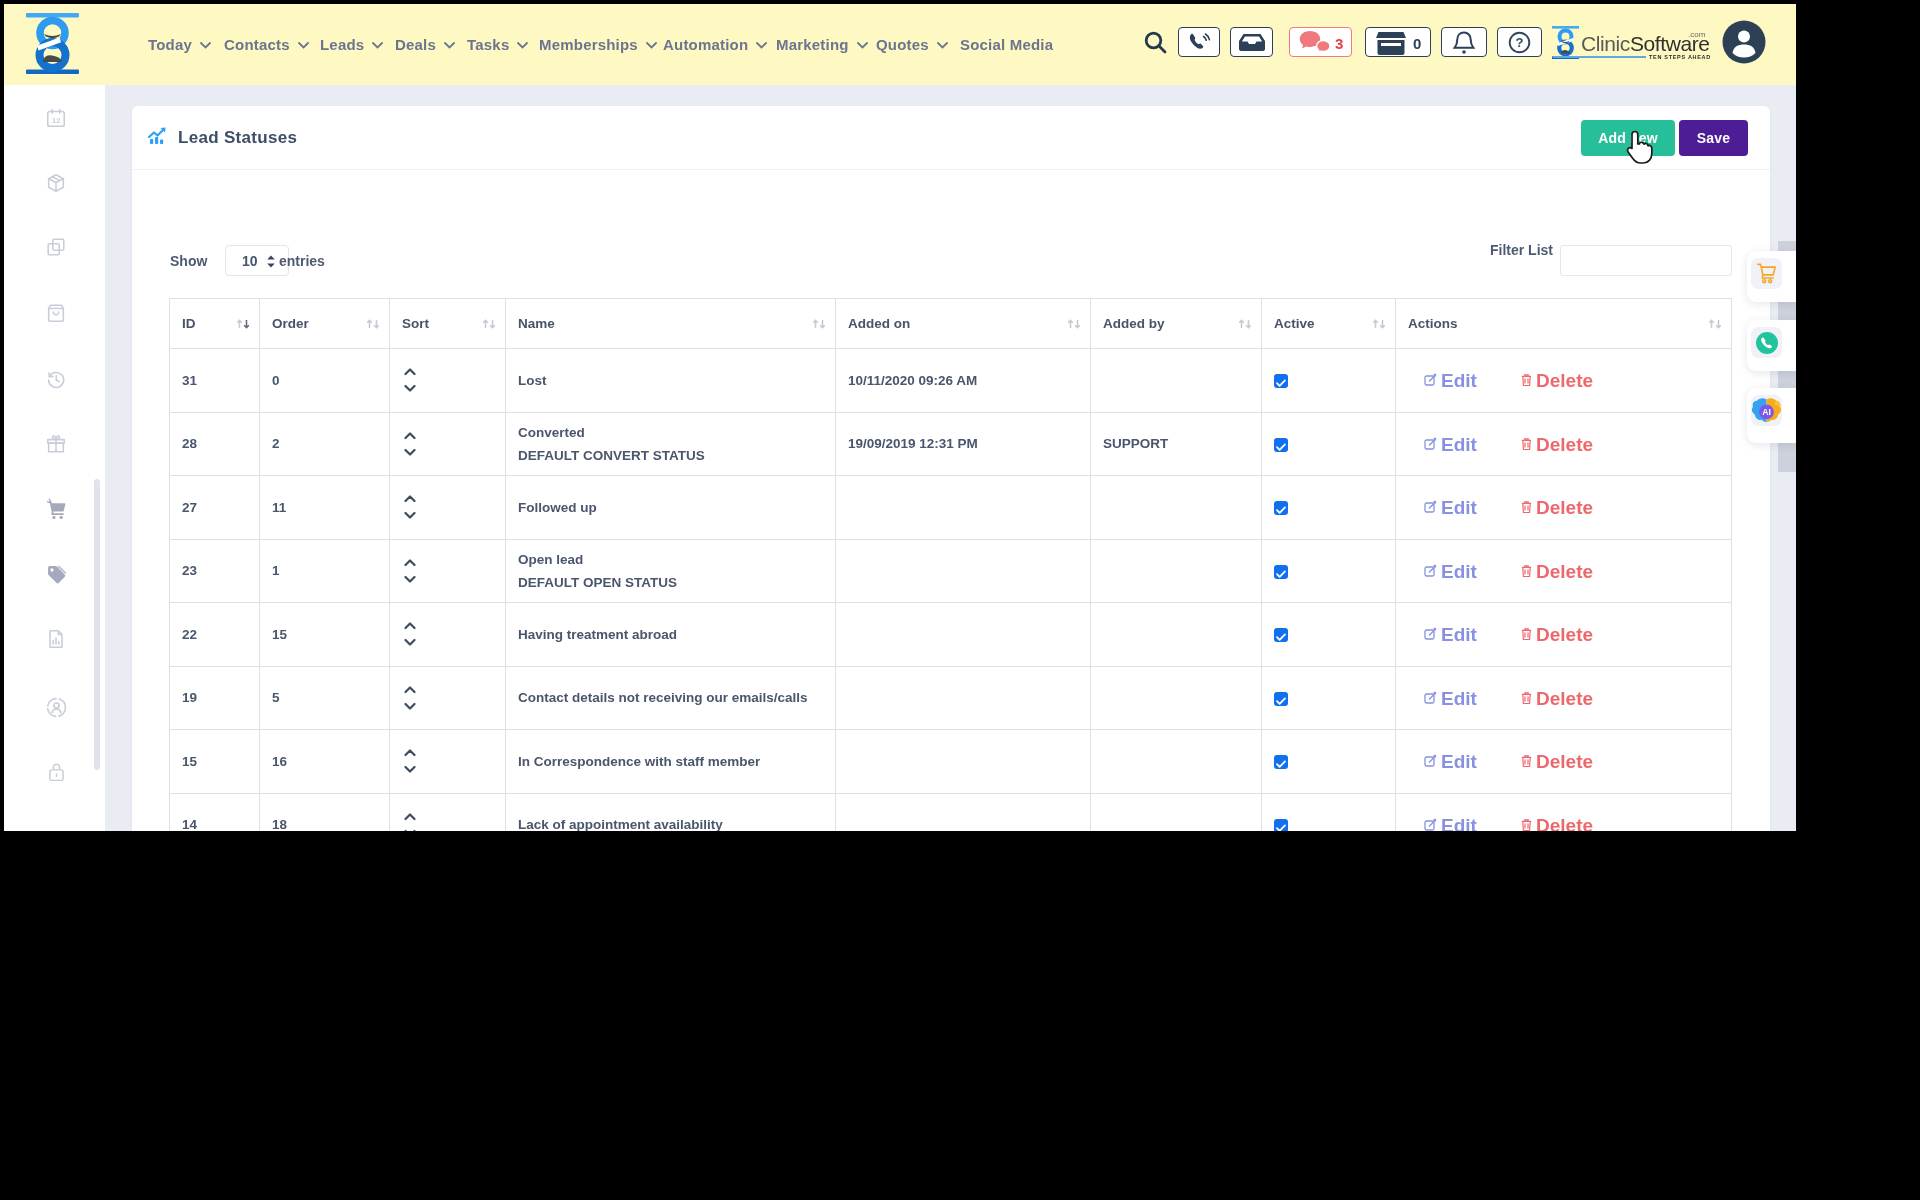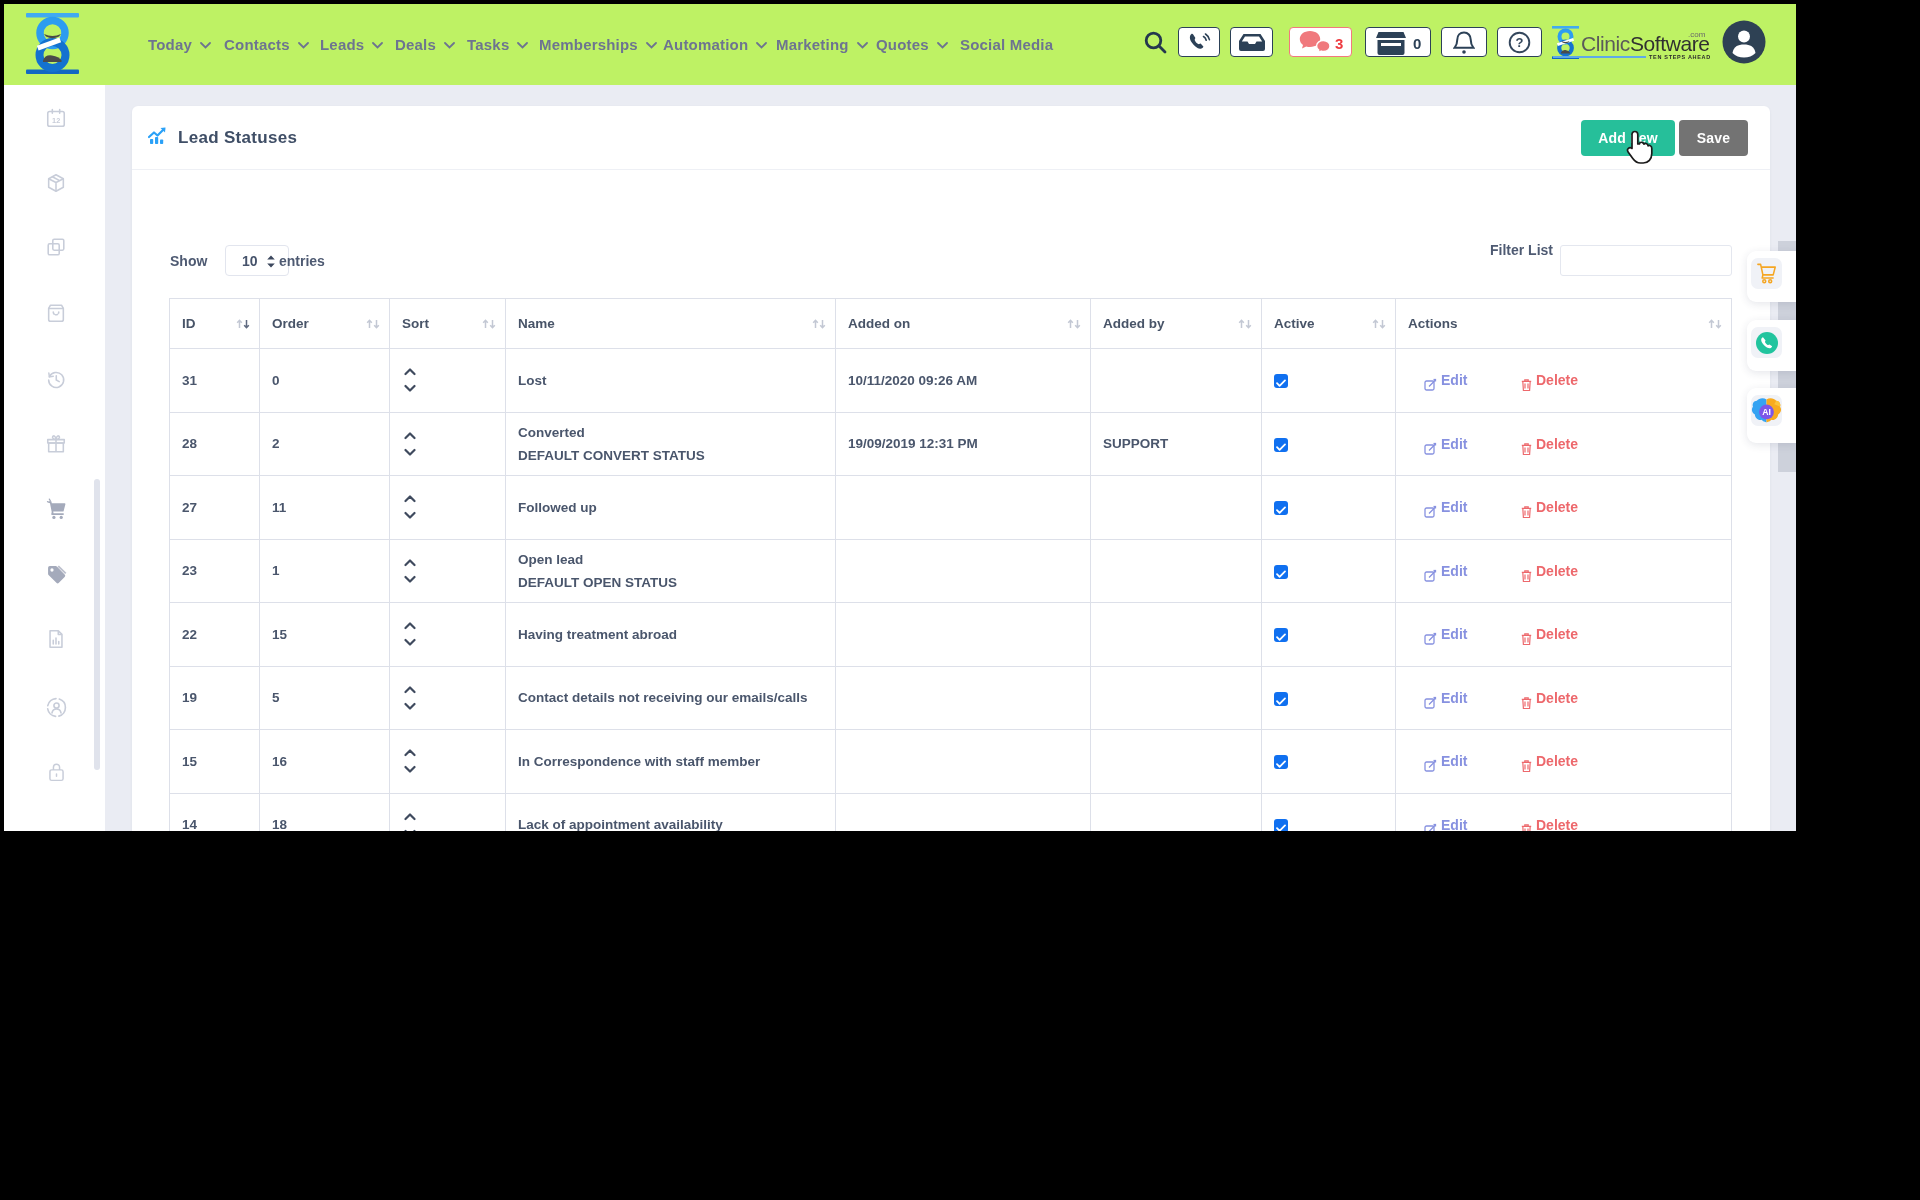--- a/index.html
+++ b/index.html
@@ -1,47 +1,47 @@
 <!DOCTYPE html>
 <html><head>
 <meta charset="utf-8">
 <style>
 *{margin:0;padding:0;box-sizing:border-box}
 html,body{width:1920px;height:1200px;background:#000;font-family:"Liberation Sans",sans-serif;overflow:hidden}
 #app{position:absolute;left:4px;top:4px;width:1792px;height:827px;background:#fff;overflow:hidden}
 .abs{position:absolute}
 
-#nav{position:absolute;left:0;top:0;width:1792px;height:81px;background:#bef264}
+#nav{position:absolute;left:0;top:0;width:1792px;height:81px;background:#fef9c3}
 .mi{position:absolute;top:0;height:81px;display:flex;align-items:center;font-size:15px;font-weight:bold;color:#6d7490;letter-spacing:.2px}
 .mi svg{margin-left:8px;margin-top:2px}
 .nbtn{position:absolute;top:23px;height:30px;border:1.5px solid #2c4157;border-radius:4px;background:#fff}
 
 #side{position:absolute;left:0;top:81px;width:110px;height:746px;background:#fff}
 #sbthumb{position:absolute;left:90px;top:394px;width:6px;height:291px;border-radius:3px;background:#e0e3ec}
 
 #main{position:absolute;left:101px;top:81px;width:1691px;height:746px;background:#eaecf3}
 #card{position:absolute;left:27px;top:21px;width:1638px;height:725px;background:#fff;border-radius:6px 6px 0 0;box-shadow:0 1px 3px rgba(40,50,80,.06)}
 #chead{position:absolute;left:0;top:0;width:100%;height:64px;border-bottom:1px solid #eef0f5}
 #ctitle{position:absolute;left:46px;top:22px;font-size:17px;font-weight:bold;color:#3f4e66;letter-spacing:.3px}
 .btn{position:absolute;top:14px;height:36px;border-radius:4px;color:#fff;font-size:14px;font-weight:bold;text-align:center;line-height:36px;letter-spacing:.2px}
 #badd{left:1449px;width:94px;background:#26bf9a}
-#bsave{left:1547px;width:69px;background:#737373}
+#bsave{left:1547px;width:69px;background:#4c1d95}
 
 .ctext{position:absolute;font-size:14px;font-weight:bold;color:#4e5a72}
 #selbox{position:absolute;left:93px;top:139px;width:64px;height:31px;border:1px solid #e2e5ee;border-radius:4px;background:#fff}
 #finput{position:absolute;left:1428px;top:139px;width:172px;height:31px;border:1px solid #e4e7ef;border-radius:3px;background:#fff}
 
 #tbl{position:absolute;left:37px;top:192px;width:1562px;border-collapse:collapse;table-layout:fixed;font-size:13.5px;color:#4a566c}
 #tbl th,#tbl td{border:1px solid #dde0e9;padding:0 0 0 12px;text-align:left;vertical-align:middle;font-weight:bold;position:relative;overflow:hidden}
 #tbl th{height:50px;color:#485468;font-size:13.5px}
 #tbl td{height:63.5px;line-height:23px}
 .sico{position:absolute;right:9px;top:50%;margin-top:-5px}
 .namecell div{font-size:13.5px}
 .chk{display:inline-block;width:14px;height:14px;border-radius:3px;background:#1070f0;position:relative;vertical-align:middle}
-.act a{display:inline-flex;align-items:flex-end;font-size:14px;font-weight:bold;text-decoration:none}
+.act a{display:inline-flex;align-items:center;font-size:19px;font-weight:bold;text-decoration:none}
 .edit{color:#8791e0;position:absolute;left:28px;top:50%;transform:translateY(-50%)}
 .del{color:#ed686c;position:absolute;left:125px;top:50%;transform:translateY(-50%)}
 .act svg{margin-right:4px}
 .sortcell svg{display:block;margin-left:2px}
 
 .fw{position:absolute;background:#fff;border-radius:9px 0 0 9px;box-shadow:0 2px 8px rgba(40,50,80,.12)}
 .fwin{position:absolute;left:4px;top:7px;width:31px;height:31px;border-radius:7px;background:#f0f2f7;display:flex;align-items:center;justify-content:center}
 .gtab{position:absolute;left:1774px;width:18px;background:#cdd1db}
 </style>
 </head>

